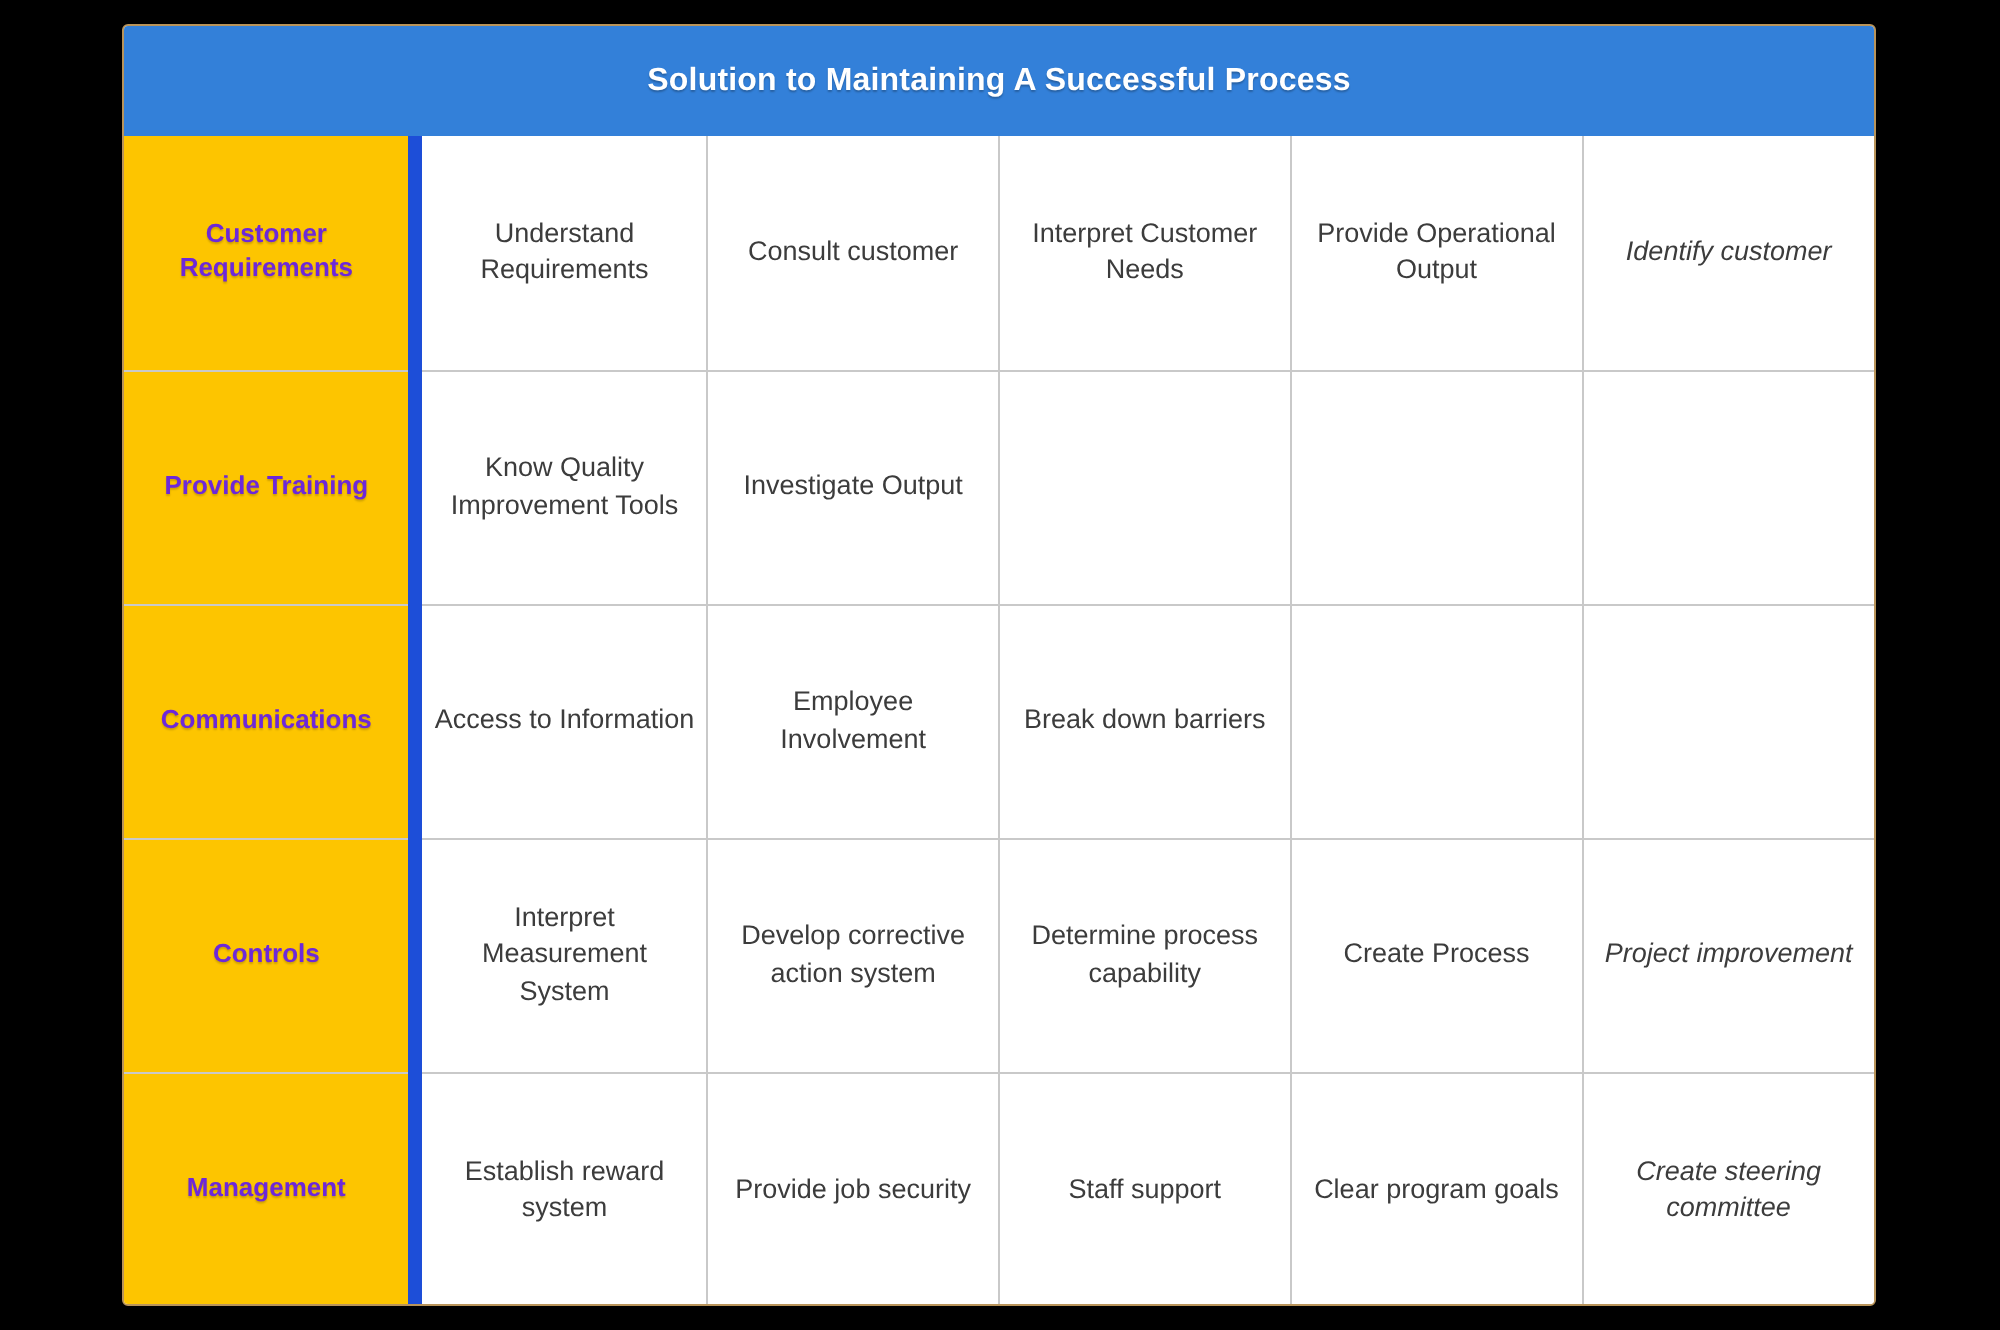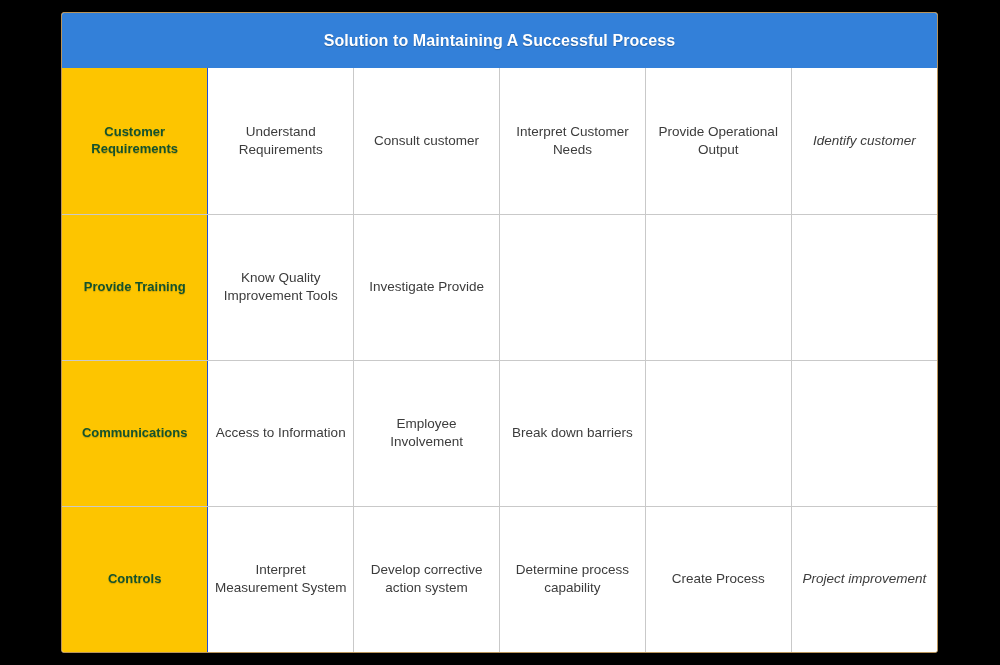--- a/index.html
+++ b/index.html
@@ -71,25 +71,25 @@
     box-sizing: border-box;
     font-size: 13.5px;
     color: #3c3c3c;
     line-height: 1.35;
     background: #ffffff;
   }
 
   
   .matrix-table td.cat {
     background: #fdc500;
-    color: #14532d;
+    color: #6d28d9;
     font-weight: bold;
     font-size: 13px;
     border-left: none;
-    border-right: 1px solid #1d4ed8;
+    border-right: 7px solid #1d4ed8;
     text-shadow: 0 1px 1px rgba(0,0,0,0.18);
     line-height: 1.3;
   }
 
   .matrix-table tr:first-child td { border-top: none; }
   .matrix-table tr:last-child td { border-bottom: none; }
   .matrix-table td:last-child { border-right: none; font-style: italic; }
 
   .cell-empty { }
 </style>
@@ -109,21 +109,21 @@
           <td>Understand Requirements</td>
           <td>Consult customer</td>
           <td>Interpret Customer Needs</td>
           <td>Provide Operational Output</td>
           <td>Identify customer</td>
         </tr>
 
         <tr>
           <td class="cat">Provide Training</td>
           <td>Know Quality Improvement Tools</td>
-          <td>Investigate Provide</td>
+          <td>Investigate Output</td>
           <td class="cell-empty"></td>
           <td class="cell-empty"></td>
           <td class="cell-empty"></td>
         </tr>
 
         <tr>
           <td class="cat">Communications</td>
           <td>Access to Information</td>
           <td>Employee Involvement</td>
           <td>Break down barriers</td>
@@ -133,18 +133,26 @@
 
         <tr>
           <td class="cat">Controls</td>
           <td>Interpret Measurement System</td>
           <td>Develop corrective action system</td>
           <td>Determine process capability</td>
           <td>Create Process</td>
           <td>Project improvement</td>
         </tr>
 
+        <tr>
+          <td class="cat">Management</td>
+          <td>Establish reward system</td>
+          <td>Provide job security</td>
+          <td>Staff support</td>
+          <td>Clear program goals</td>
+          <td>Create steering committee</td>
+        </tr>
 
       </tbody>
     </table>
 
   </div>
 </div>
 
 </body></html>

